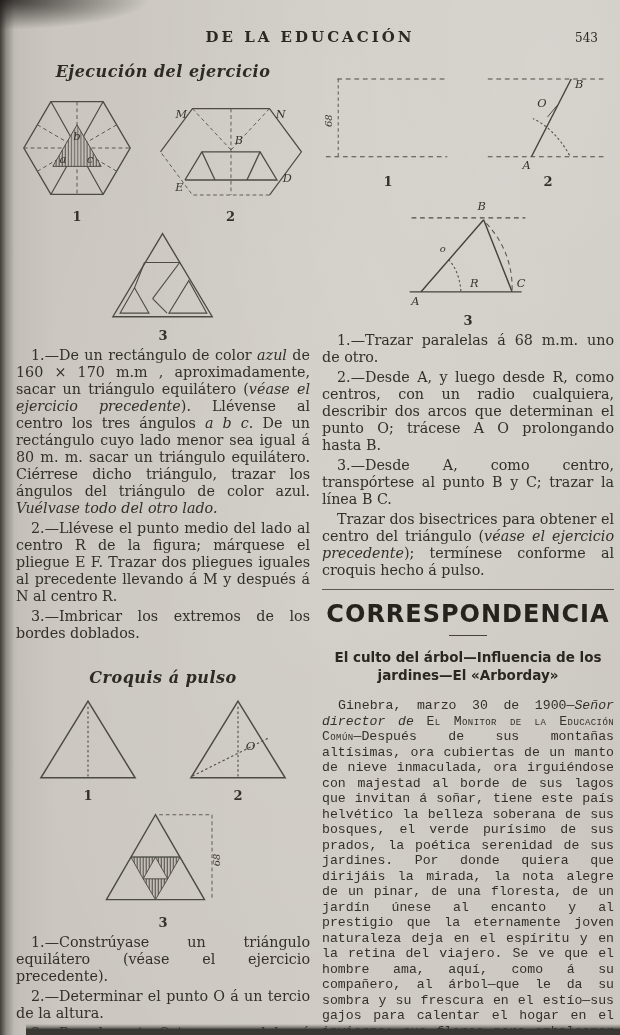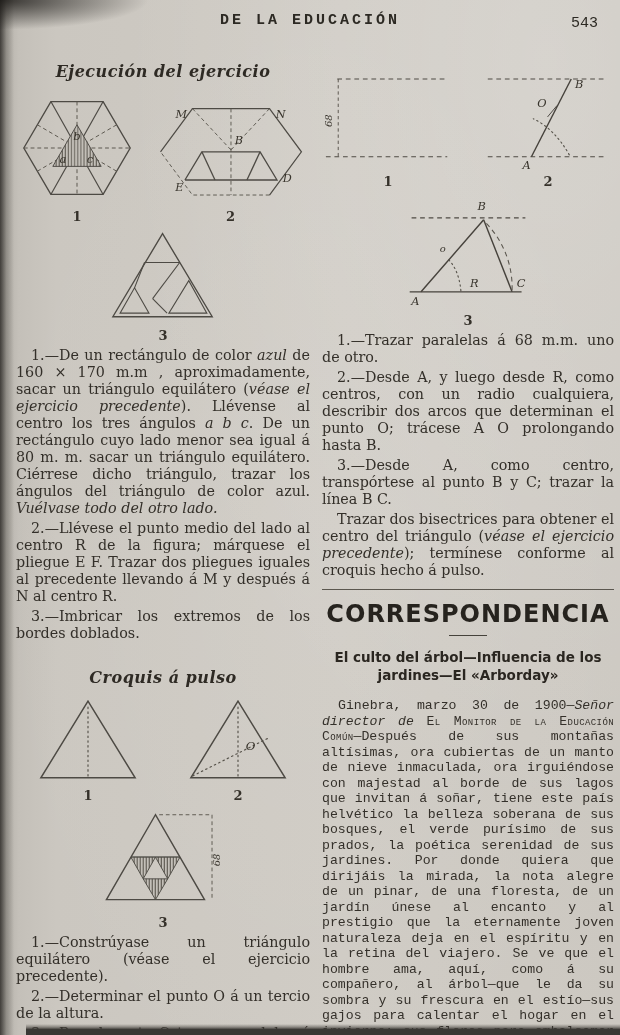--- a/index.html
+++ b/index.html
@@ -14,23 +14,23 @@
       radial-gradient(ellipse at 50% 55%, rgba(255,255,255,.07), transparent 75%),
       linear-gradient(90deg, #b0aca5 0, #c4c0b9 3%, #cbc7c0 9%, #cfcbc4 55%, #ccc8c1 100%);
   }
   .gutter { position: absolute; left: 0; top: 0; bottom: 0; width: 14px;
     background: linear-gradient(90deg, rgba(33,31,28,.78), rgba(60,57,52,.32) 45%, transparent); }
   .corner-tl { position: absolute; left: 0; top: 0; width: 150px; height: 30px;
     background: radial-gradient(ellipse at 0 0, rgba(28,26,23,.85), transparent 70%); }
   .bottom-edge { position: absolute; left: 26px; right: 0; bottom: 0; height: 11px;
     background: linear-gradient(to top, #3a3834 0 50%, rgba(58,55,50,.45) 72%, transparent); }
 
-  .header { position: absolute; top: 12px; left: 0; width: 100%; height: 24px; font-family: Liberation Mono, monospace; }
+  .header { position: absolute; top: 28px; left: 0; width: 100%; height: 24px; }
   .header-title { text-align: center; font-weight: bold; font-size: 15px; letter-spacing: 3px; color: #2c2923; }
-  .page-number { position: absolute; right: 22px; top: 3px; font-size: 15px; color: #2c2923; }
+  .page-number { position: absolute; right: 22px; top: 3px; font-size: 12px; color: #2c2923; }
 
   .col { position: absolute; top: 60px; height: 985px; overflow: hidden; }
   .col-left  { left: 16px;  width: 294px; }
   .col-right { left: 322px; width: 292px; }
 
   .col-heading { font-style: italic; font-weight: bold; font-size: 16px;
     text-align: center; letter-spacing: .5px; margin: 2px 0 8px; color: #2e2a24; }
   .col-heading.second { margin-top: 26px; }
 
   .fig-row { display: flex; justify-content: space-between; align-items: flex-end; margin: 0 2px 4px; }

